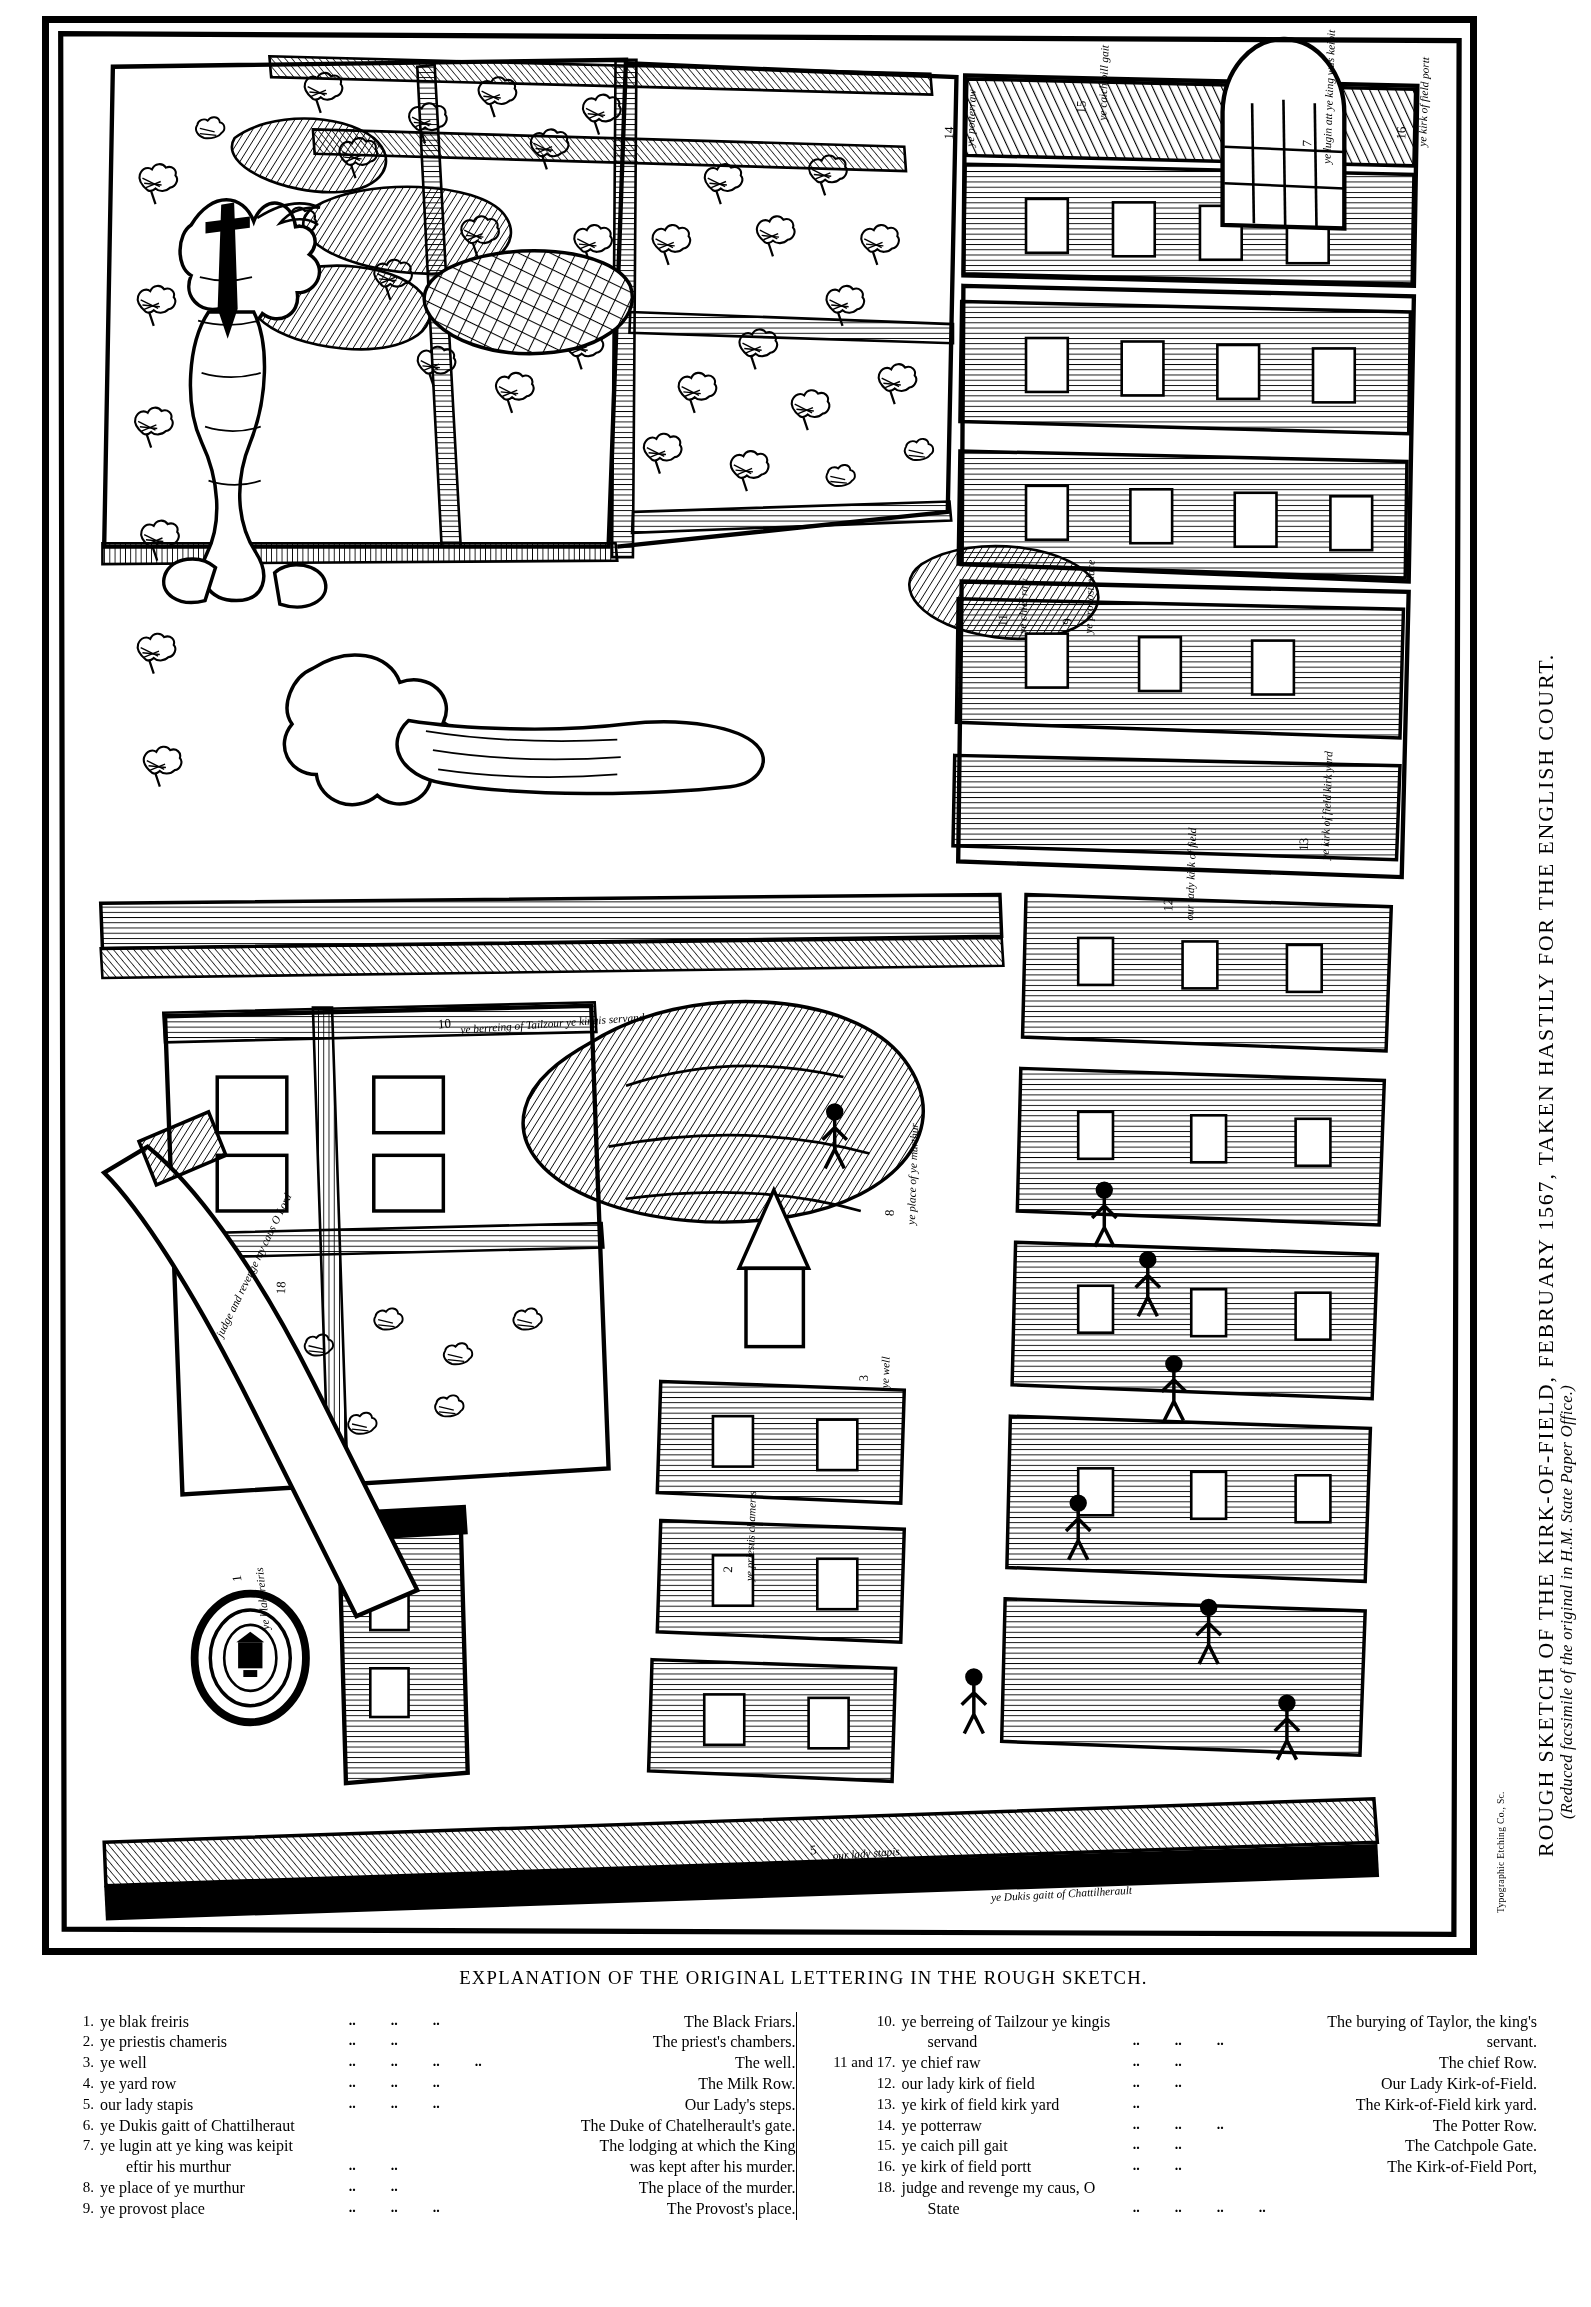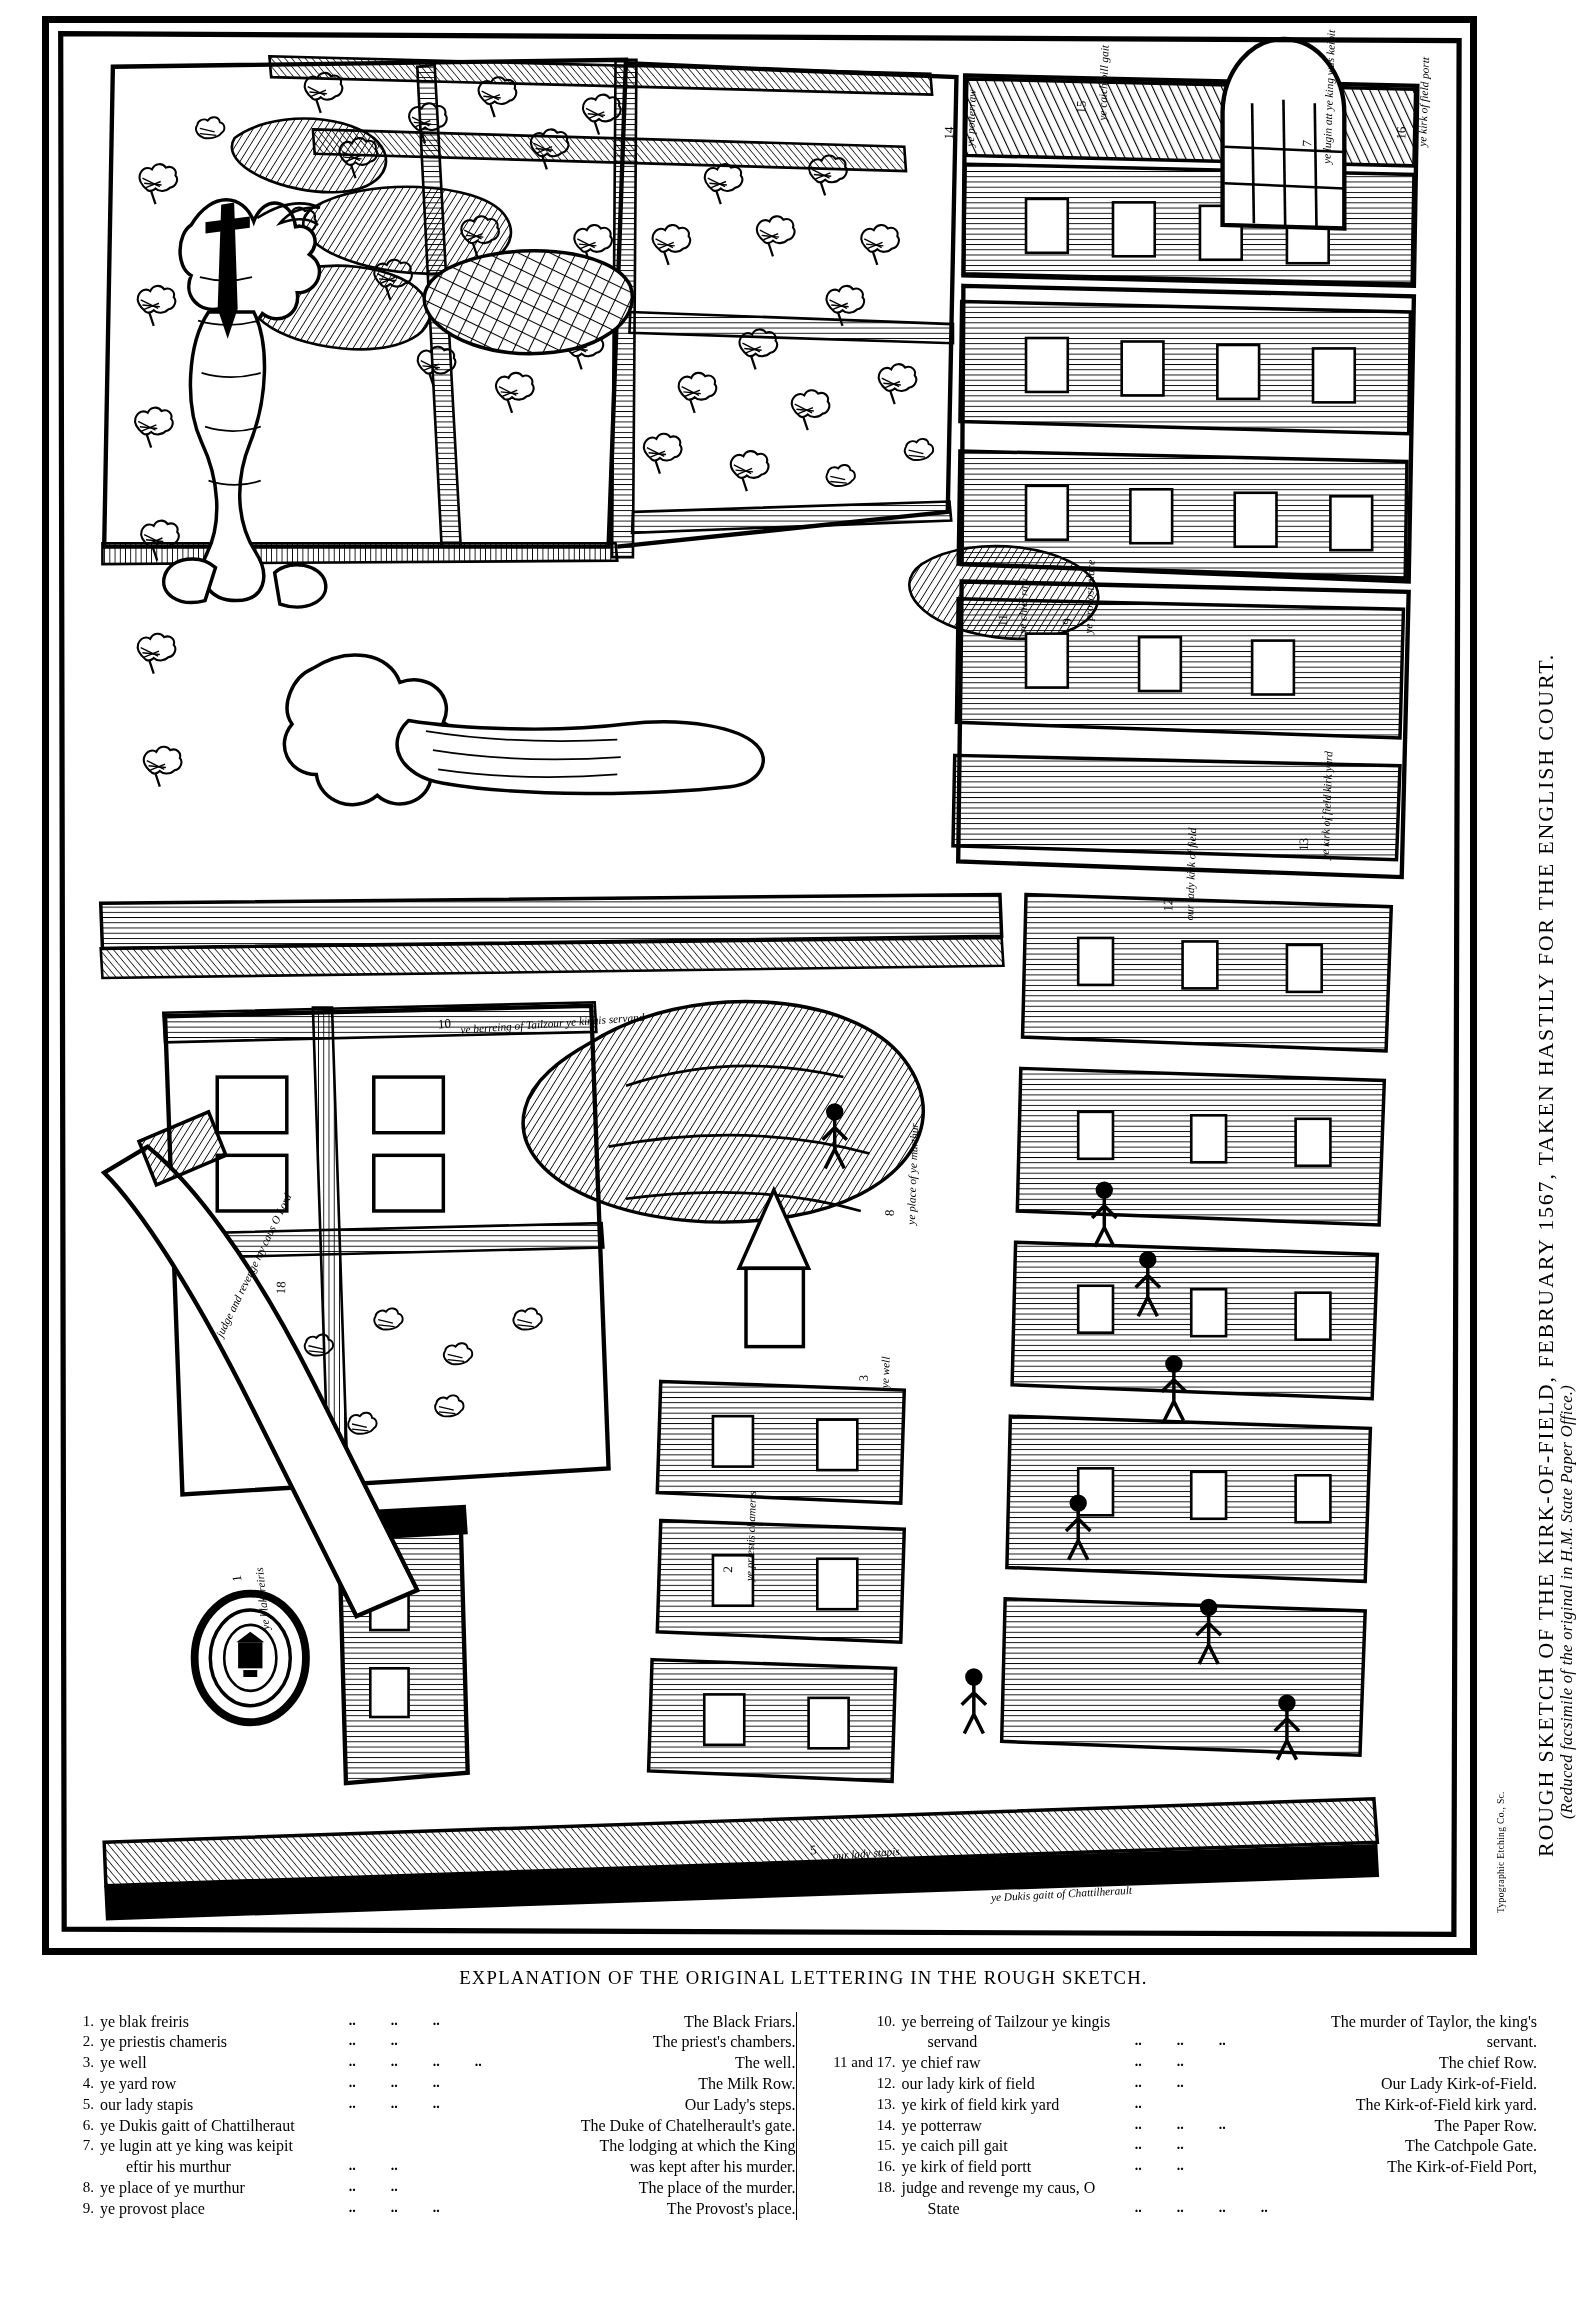--- a/index.html
+++ b/index.html
@@ -643,21 +643,21 @@
             </tbody>
         </table>
       </div>
       <div class="exp-col right">
         <table class="exp-table">
           <tbody id="exp-right-body">
               <tr>
                 <td class="num wide">10.</td>
                 <td class="orig">ye berreing of Tailzour ye kingis</td>
                 <td class="lead"></td>
-                <td class="eng">The murder of Taylor, the king's</td>
+                <td class="eng">The burying of Taylor, the king's</td>
               </tr>
               <tr class="cont">
                 <td class="num wide"></td>
                 <td class="orig">servand</td>
                 <td class="lead"><span class="dotgrp">..</span><span class="dotgrp">..</span><span class="dotgrp">..</span></td>
                 <td class="eng">servant.</td>
               </tr>
               <tr>
                 <td class="num wide">11 and 17.</td>
                 <td class="orig">ye chief raw</td>
@@ -673,21 +673,21 @@
               <tr>
                 <td class="num wide">13.</td>
                 <td class="orig">ye kirk of field kirk yard</td>
                 <td class="lead"><span class="dotgrp">..</span></td>
                 <td class="eng">The Kirk-of-Field kirk yard.</td>
               </tr>
               <tr>
                 <td class="num wide">14.</td>
                 <td class="orig">ye potterraw</td>
                 <td class="lead"><span class="dotgrp">..</span><span class="dotgrp">..</span><span class="dotgrp">..</span></td>
-                <td class="eng">The Paper Row.</td>
+                <td class="eng">The Potter Row.</td>
               </tr>
               <tr>
                 <td class="num wide">15.</td>
                 <td class="orig">ye caich pill gait</td>
                 <td class="lead"><span class="dotgrp">..</span><span class="dotgrp">..</span></td>
                 <td class="eng">The Catchpole Gate.</td>
               </tr>
               <tr>
                 <td class="num wide">16.</td>
                 <td class="orig">ye kirk of field portt</td>

